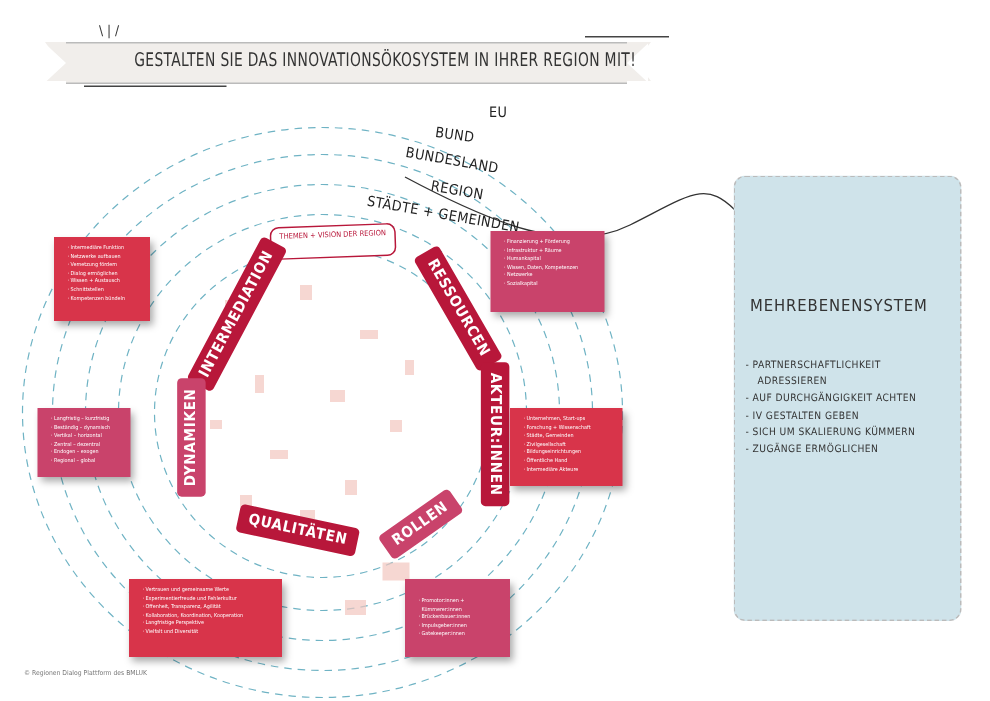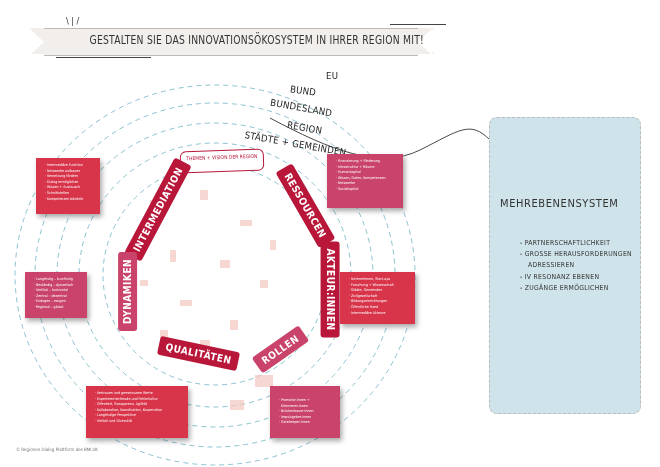--- a/index.html
+++ b/index.html
@@ -16,21 +16,21 @@
   .level{position:absolute;font-size:9.5px;color:#222;white-space:nowrap;letter-spacing:0.3px;}
   .box{position:absolute;color:#fff;font-size:3.6px;line-height:5.6px;padding:5px 5px;box-sizing:border-box;box-shadow:2px 3px 5px rgba(0,0,0,0.35);}
   .box ul{margin:0;padding:0 0 0 6px;}
   .box li{list-style:"· ";}
   .red{background:#d8344a;}
   .pink{background:#c9436b;}
   .arc-label{position:absolute;color:#fff;font-size:10px;font-weight:bold;letter-spacing:0.5px;padding:4px 7px;background:#b8173a;white-space:nowrap;border-radius:3px;}
   .center-label{position:absolute;left:180px;top:150px;width:84px;height:22px;border:1.5px solid #b8173a;border-radius:6px;background:#fff;color:#b8173a;font-size:5px;text-align:center;line-height:7px;padding-top:3px;box-sizing:border-box;transform:rotate(-2deg);}
   .panel{position:absolute;left:489px;top:117px;width:150px;height:295px;background:#cfe3ea;border-radius:8px;border:1px dashed #bbb;}
   .panel-title{position:absolute;left:500px;top:197px;font-size:11px;color:#333;letter-spacing:0.6px;}
-  .panel-list{position:absolute;left:520px;top:238px;font-size:6.8px;color:#333;line-height:11.2px;letter-spacing:0.3px;}
+  .panel-list{position:absolute;left:497px;top:238px;font-size:6.8px;color:#333;line-height:11.2px;letter-spacing:0.3px;}
   .panel-list div{white-space:nowrap;}
   .credit{position:absolute;left:16px;top:447px;font-size:4.5px;color:#777;}
 </style>
 </head>
 <body>
 
 <div class="sparkle">\ | /</div>
 <div class="deco-line" style="left:390px;top:24px;width:56px;"></div>
 <div class="deco-line" style="left:56px;top:57px;width:95px;"></div>
 <div class="banner-edge-l"></div>
@@ -138,19 +138,20 @@
     <li>Brückenbauer:innen</li>
     <li>Impulsgeber:innen</li>
     <li>Gatekeeper:innen</li>
   </ul>
 </div>
 
 <div class="panel"></div>
 <div class="panel-title">MEHREBENENSYSTEM</div>
 <div class="panel-list">
   <div>- PARTNERSCHAFTLICHKEIT</div>
-  <div>- GROSSE HERAUSFORDERUNGEN</div>
   <div style="padding-left:8px">  ADRESSIEREN</div>
-  <div>- IV RESONANZ EBENEN</div>
+  <div>- AUF DURCHGÄNGIGKEIT ACHTEN</div>
+  <div>- IV GESTALTEN GEBEN</div>
+  <div>- SICH UM SKALIERUNG KÜMMERN</div>
   <div>- ZUGÄNGE ERMÖGLICHEN</div>
 </div>
 
 <div class="credit">© Regionen Dialog Plattform des BMLUK</div>
 
 </body></html>

